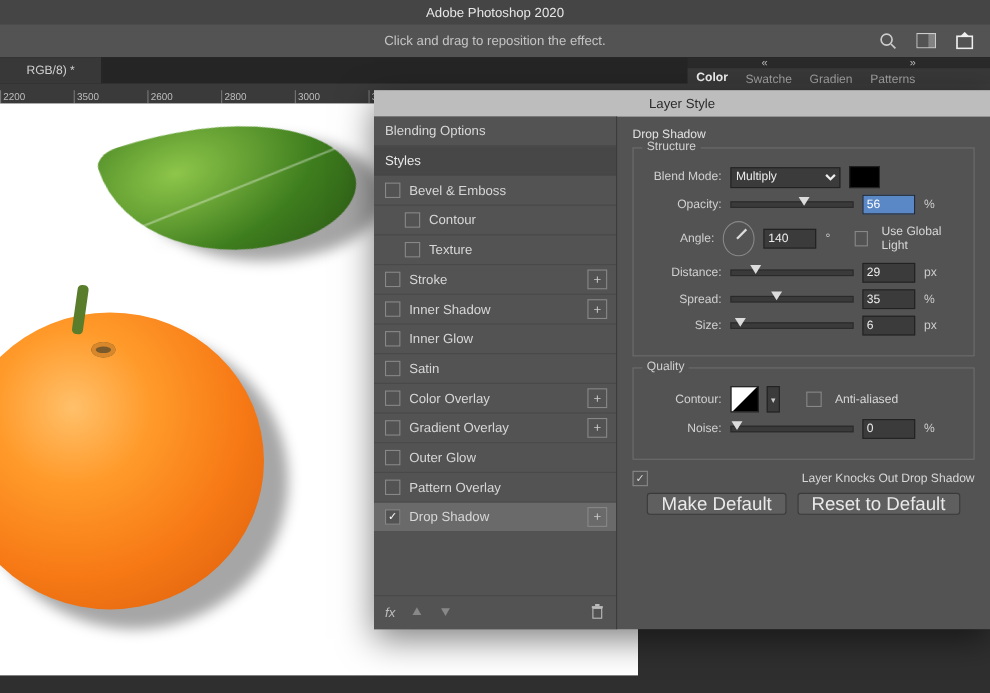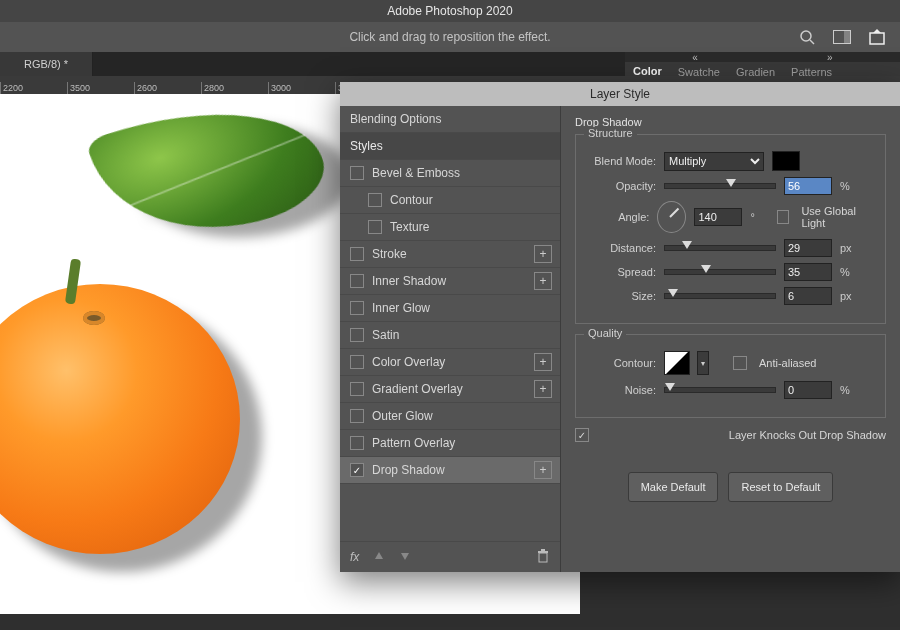--- a/index.html
+++ b/index.html
@@ -358,26 +358,25 @@
     background:#3b3b3b;
     border:1px solid #222;
     margin-left:-1px;
     display:flex;align-items:center;justify-content:center;
     font-size:8px;color:#ccc;cursor:pointer;
   }
   .btn {
     background:#5f5f5f;
     border:1px solid #3a3a3a;
     color:#eaeaea;
-    height:30px;
+    height:20px;
     padding:0 12px;
-    font-size:11px;
+    font-size:17px;
     cursor:pointer;
     border-radius:3px;
-    margin-top:24px;
   }
   .btnrow{display:flex;gap:10px;justify-content:center;margin-top:6px;}
 </style>
 </head>
 <body>
 
 <div class="titlebar">
   <span>Adobe Photoshop 2020</span>
 </div>
 

